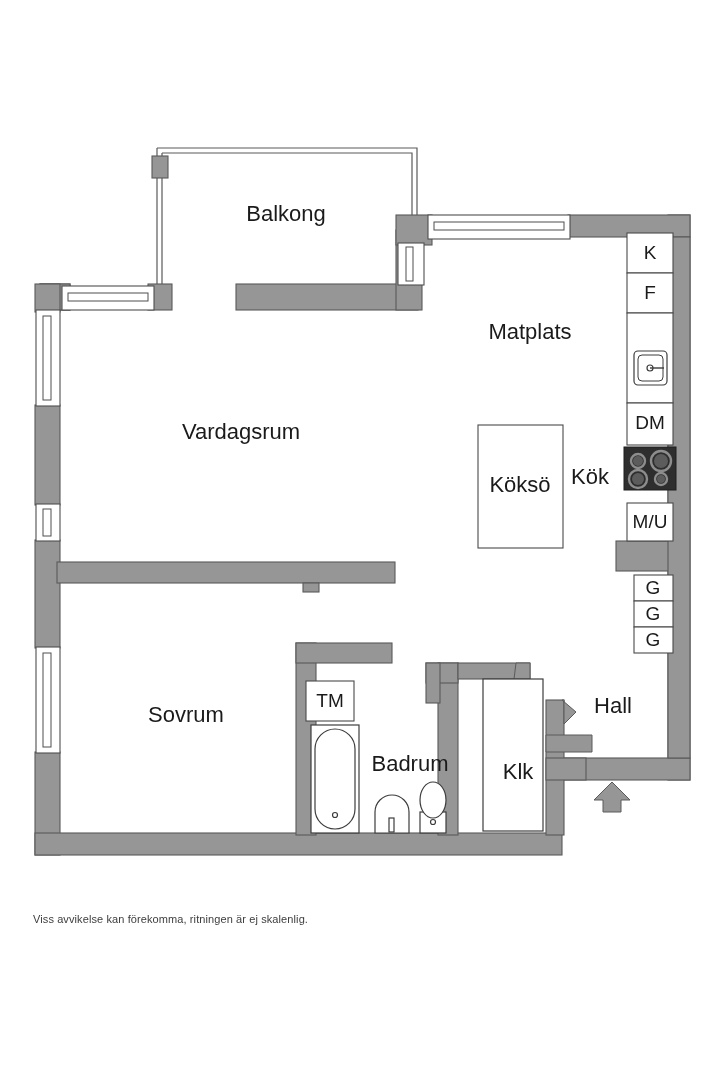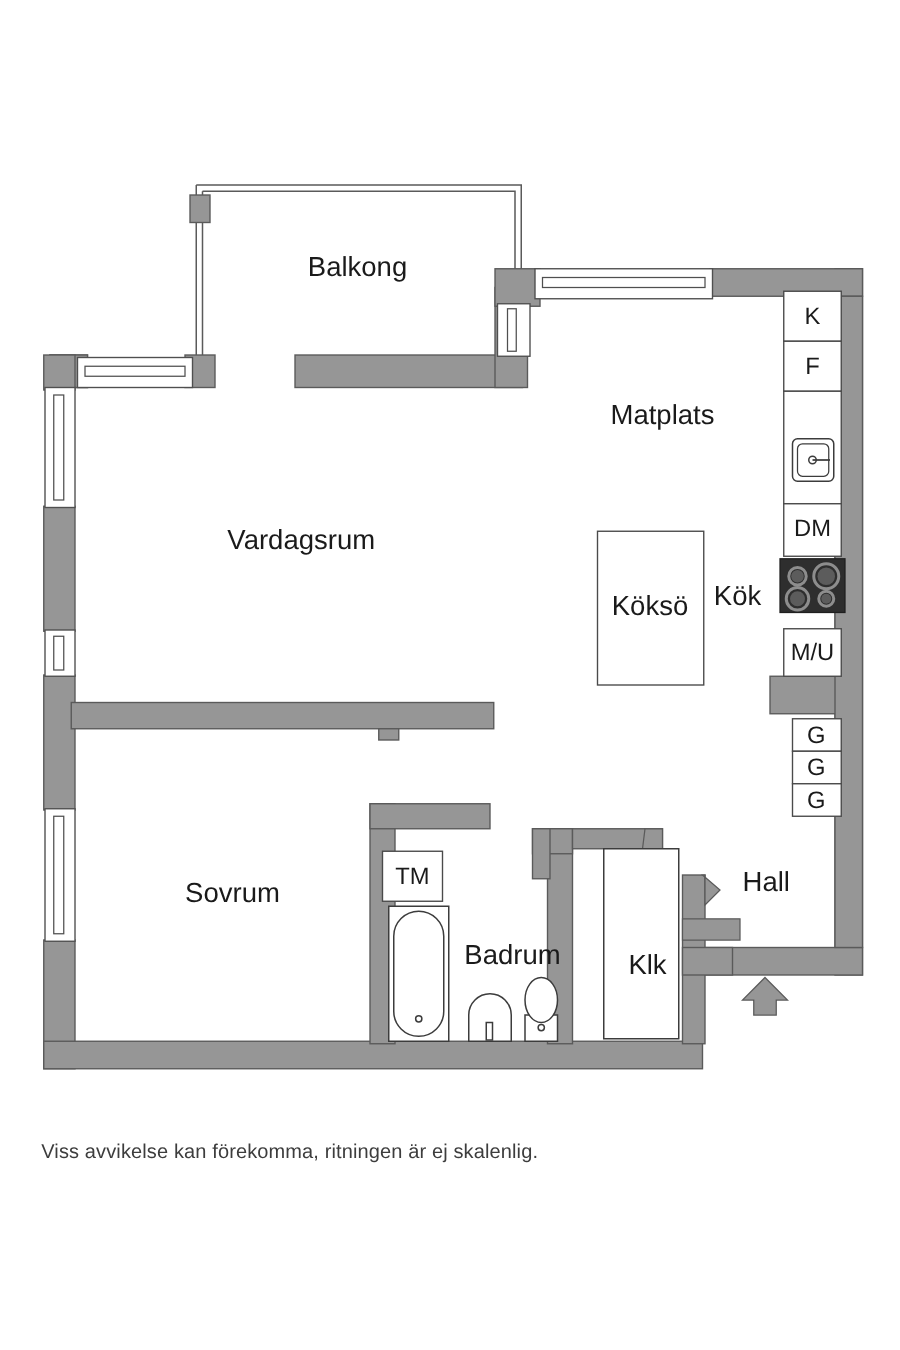--- a/index.html
+++ b/index.html
@@ -105,21 +105,21 @@
     font-size: 19px;
     fill: #1a1a1a;
     text-anchor: middle;
     dominant-baseline: middle;
   }
   .caption {
     position: absolute;
     left: 33px;
     top: 913px;
     font-family: "Liberation Sans", sans-serif;
-    font-size: 16px;
+    font-size: 11px;
     color: #3d3d3d;
     letter-spacing: 0.1px;
     white-space: nowrap;
   }
 </style>
 </head>
 <body>
 
 <div id="plan-root">
 

